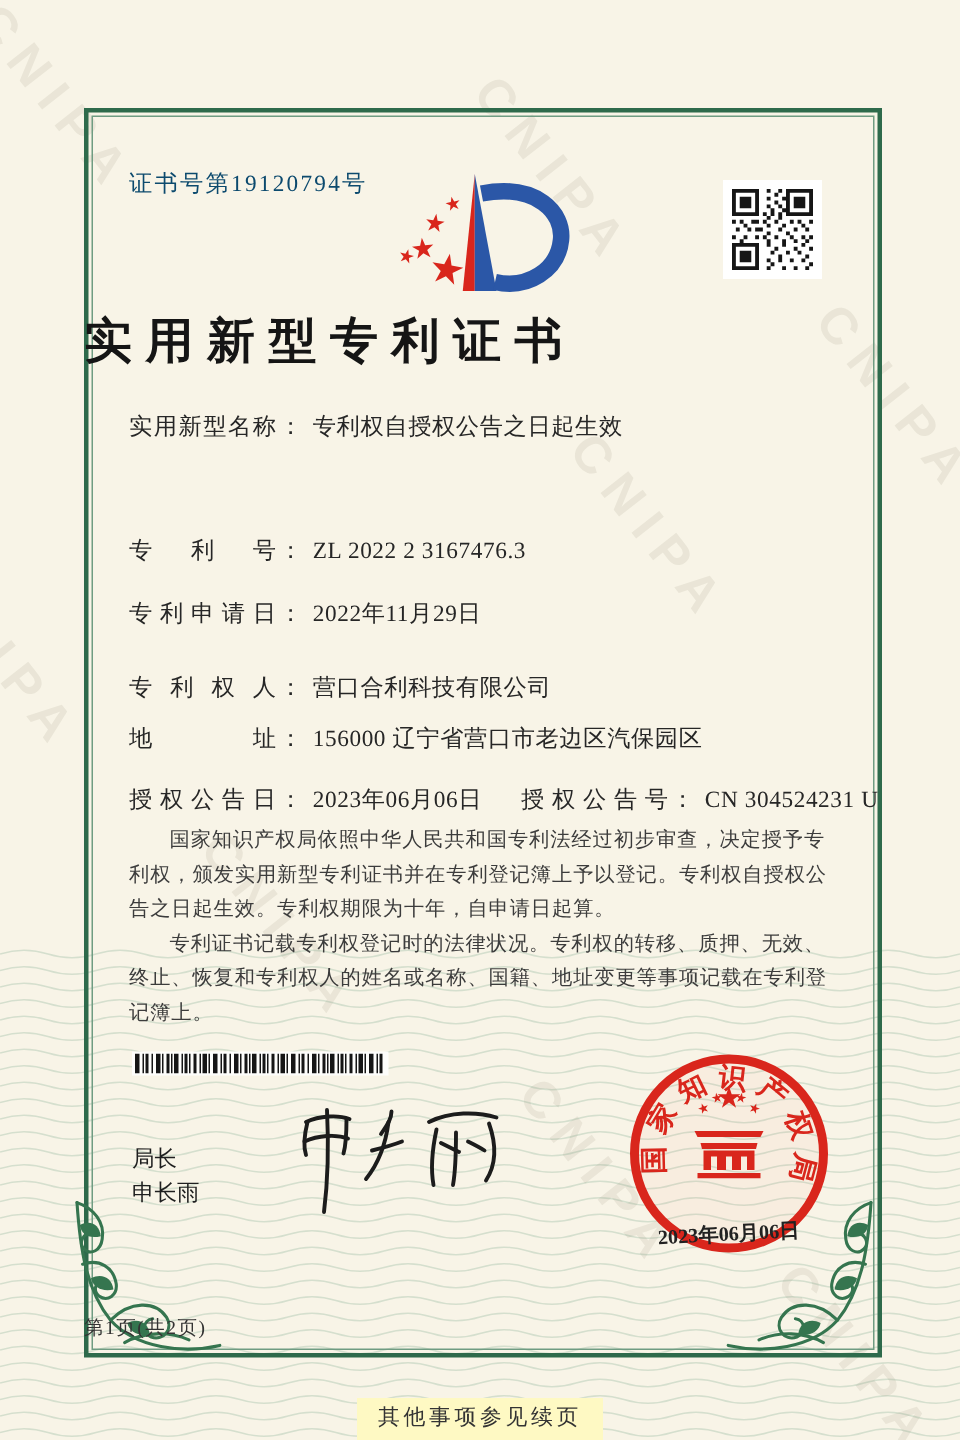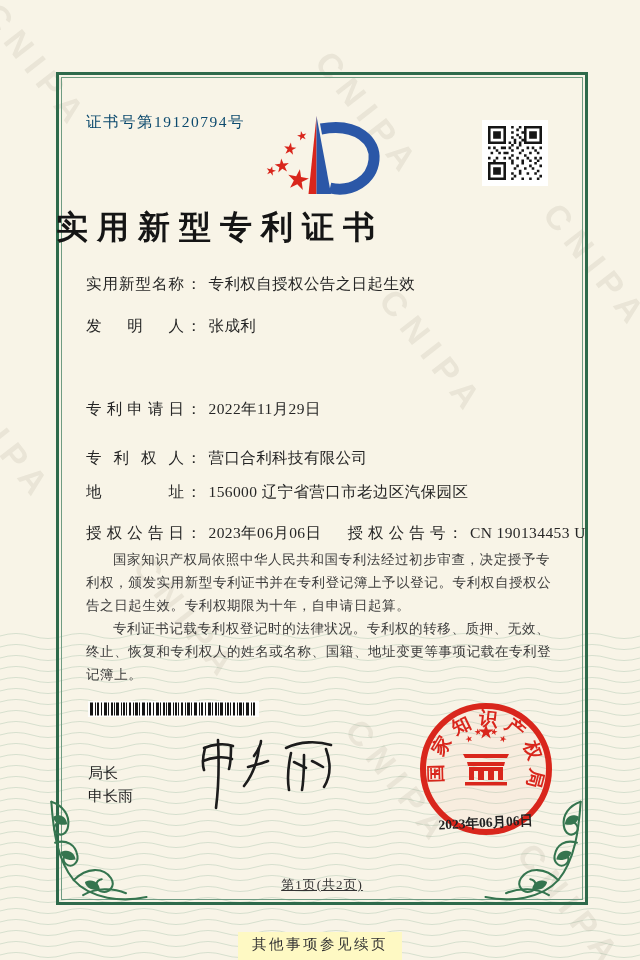--- a/index.html
+++ b/index.html
@@ -52,21 +52,21 @@
   .paras p{margin:0;text-indent:2em;font-size:13.5px;line-height:23px;letter-spacing:.6px;color:#3c3c3c;}
   
   .barcode{position:absolute;left:88px;top:701px;z-index:4;background:#fdfdfb;padding:1px 2px;line-height:0;}
   
   .signer{position:absolute;left:88px;top:761px;z-index:4;font-family:"Liberation Sans","DejaVu Sans",sans-serif;font-size:15px;color:#1f1f1f;}
   .signer div{line-height:23px;}
   .signature{position:absolute;left:188px;top:734px;z-index:4;}
   
   .seal{position:absolute;left:414px;top:694px;z-index:5;}
   
-  .page-no{position:absolute;left:56px;top:876px;width:532px;z-index:4;text-align:center;font-size:13px;letter-spacing:1px;color:#333;text-decoration:underline;}
+  .page-no{position:absolute;left:56px;top:876px;width:532px;z-index:4;text-align:left;font-size:13px;letter-spacing:1px;color:#333;}
   .footer-note{
     position:absolute;left:50%;top:932px;transform:translateX(-50%);z-index:6;
     background:#fef9c3;padding:3px 14px 6px;font-size:14.5px;letter-spacing:2.5px;color:#333;white-space:nowrap;
   }
 </style>
 </head>
 <body>
 
 <div class="page">
 
@@ -193,34 +193,34 @@
         M10 19h1v1h-1z M20 19h1v1h-1z
         M9 20h1v1H9z M13 20h1v1h-1z M16 20h1v1h-1z M19 20h1v1h-1z"></path>
     </svg>
   </div>
 
   <div class="title">实用新型专利证书</div>
 
   <div class="row r-name">
     <span class="lab">实用新型名称</span><span class="colon">：</span><span class="val">专利权自授权公告之日起生效</span>
   </div>
-  <div class="row r-inv">
-    <span class="lab">发明人</span><span class="colon">：</span><span class="val">张成利</span>
+  <div class="row r-no">
+    <span class="lab">专利号</span><span class="colon">：</span><span class="val">ZL 2022 2 3167476.3</span>
   </div>
   <div class="row r-fil">
     <span class="lab">专利申请日</span><span class="colon">：</span><span class="val">2022年11月29日</span>
   </div>
   <div class="row r-own">
     <span class="lab">专利权人</span><span class="colon">：</span><span class="val">营口合利科技有限公司</span>
   </div>
   <div class="row r-addr">
     <span class="lab">地址</span><span class="colon">：</span><span class="val">156000 辽宁省营口市老边区汽保园区</span>
   </div>
   <div class="row r-grant">
-    <span class="lab">授权公告日</span><span class="colon">：</span><span class="val">2023年06月06日</span><span class="grant2"><span class="lab">授权公告号</span><span class="colon">：</span><span class="val">CN 190134453 U</span></span>
+    <span class="lab">授权公告日</span><span class="colon">：</span><span class="val">2023年06月06日</span><span class="grant2"><span class="lab">授权公告号</span><span class="colon">：</span><span class="val">CN 304524231 U</span></span>
   </div>
 
   <div class="paras">
     <p>国家知识产权局依照中华人民共和国专利法经过初步审查，决定授予专利权，颁发实用新型专利证书并在专利登记簿上予以登记。专利权自授权公告之日起生效。专利权期限为十年，自申请日起算。</p>
     <p>专利证书记载专利权登记时的法律状况。专利权的转移、质押、无效、终止、恢复和专利权人的姓名或名称、国籍、地址变更等事项记载在专利登记簿上。</p>
   </div>
 
   <div class="barcode">
     <svg width="167" height="14" aria-hidden="true">
       <line x1="0" y1="7" x2="167" y2="7" stroke="#151515" stroke-width="13" stroke-dasharray="3 2 1 1 2 2 1 2 3 1 1 2 2 1 1 1 3 2 1 1 2 1 1 2 2 2 1 1 3 1 1 2"></line>

